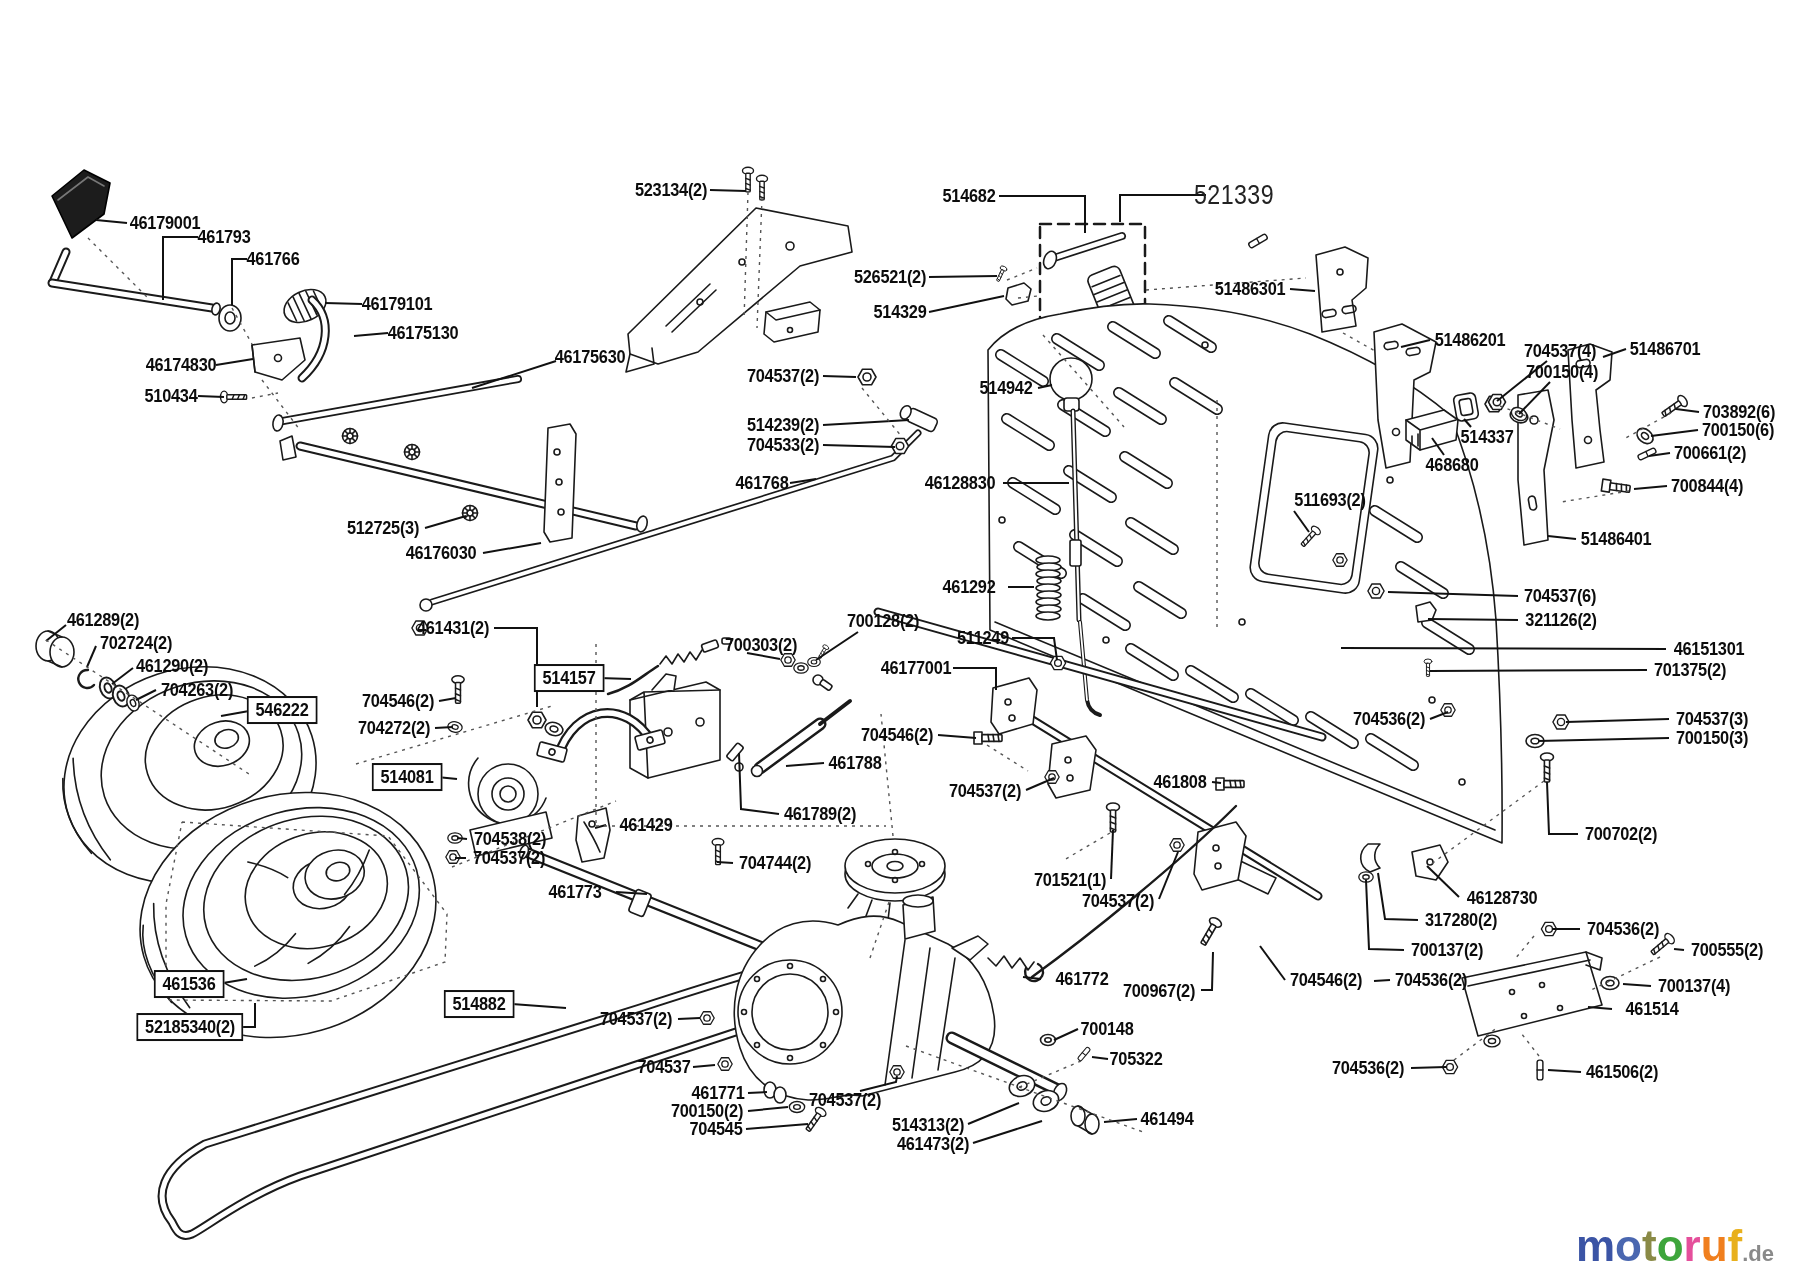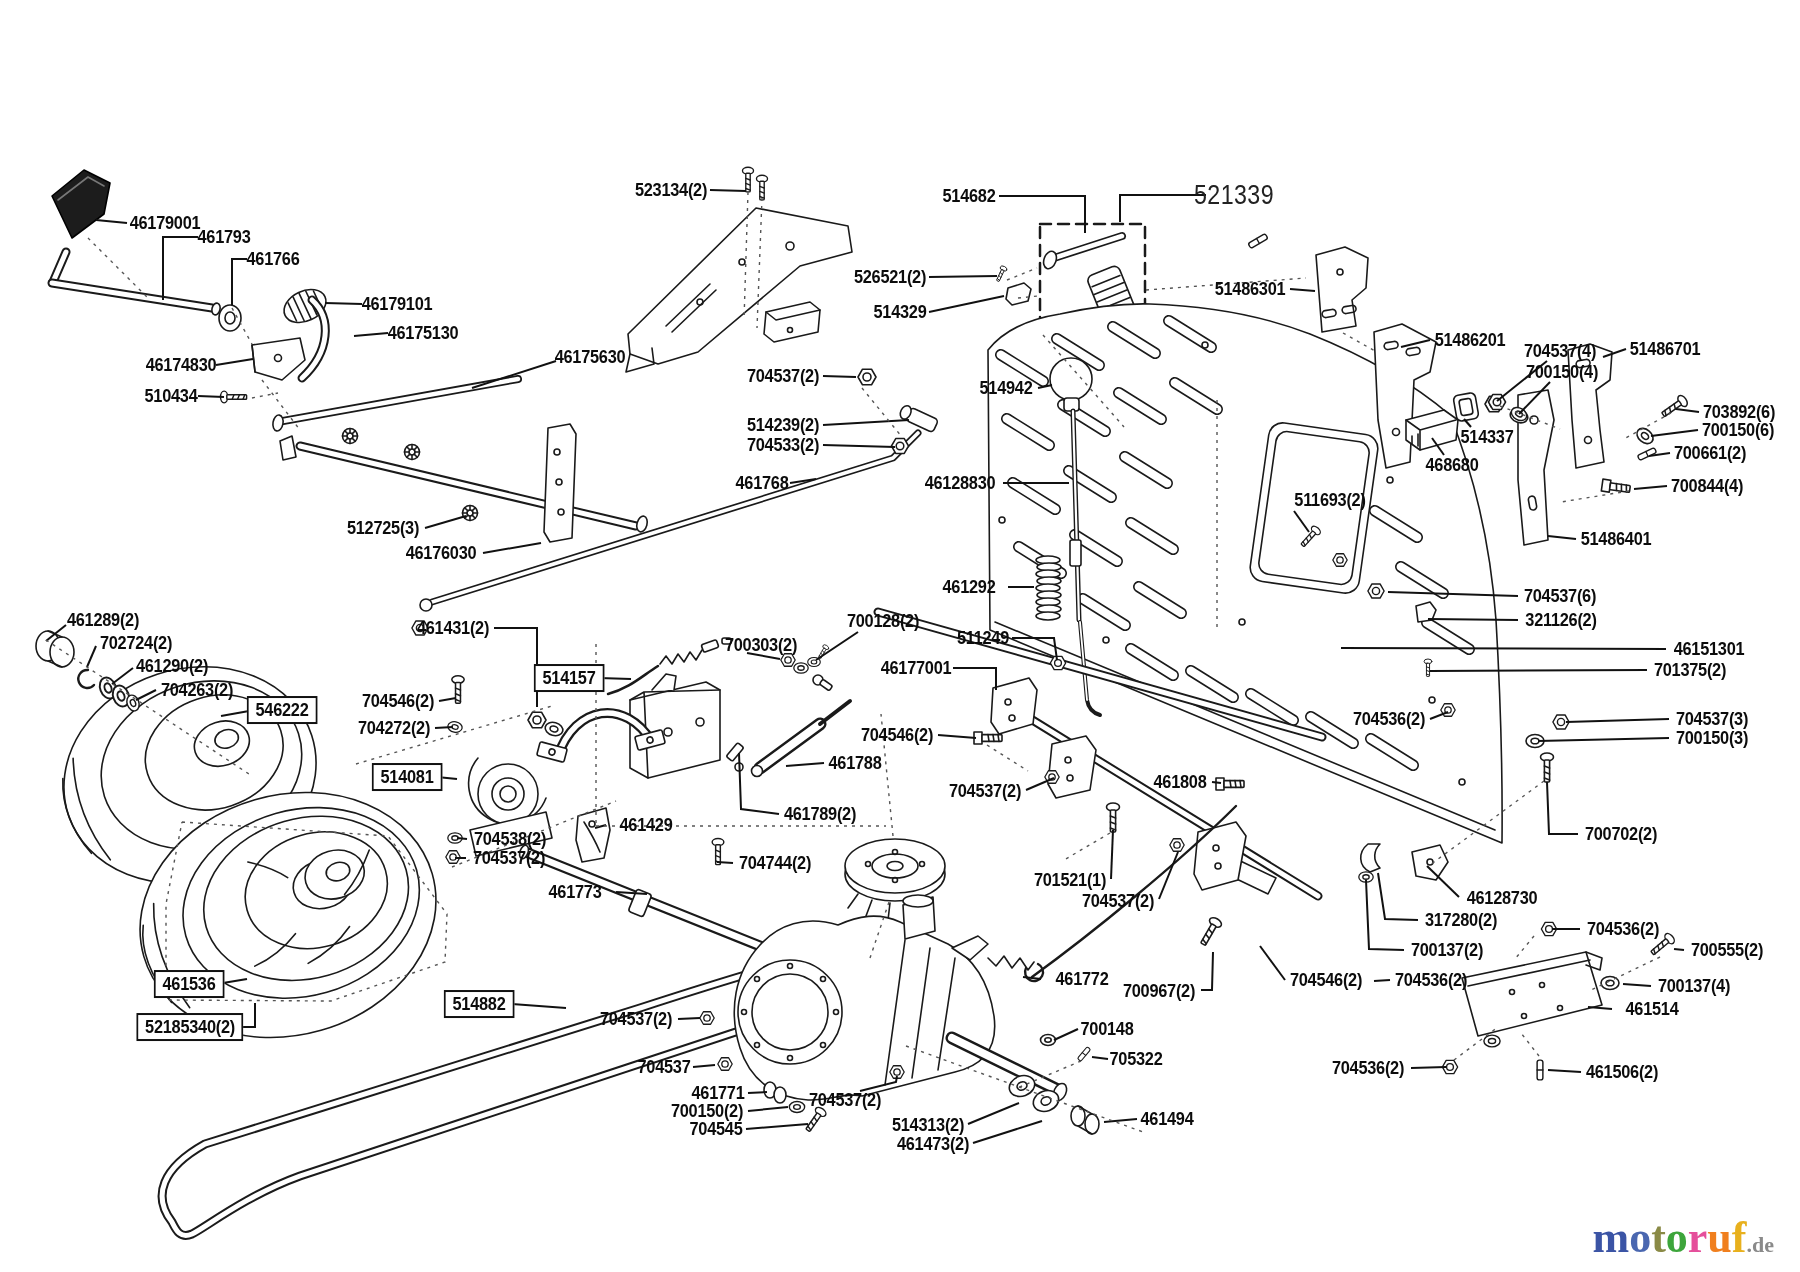--- a/index.html
+++ b/index.html
@@ -5,22 +5,22 @@
   html,body{margin:0;padding:0;background:#e8e8e8;}
   .stage{position:relative;width:1800px;height:1272px;background:#ffffff;overflow:hidden;
          font-family:"Liberation Sans",sans-serif;}
   .layer{position:absolute;left:0;top:0;width:1800px;height:1272px;}
   svg{display:block}
   .label{position:absolute;transform:translate(-50%,-50%) scaleX(.86);white-space:nowrap;
          font:bold 19px "Liberation Sans",sans-serif;letter-spacing:-.3px;color:#0c0c0c;
          background:rgba(255,255,255,.0);padding:0 2px;line-height:1.05;}
   .label.boxed{border:2.5px solid #111;background:#fff;padding:2px 8px;}
   .label.big{font-weight:400;font-size:27px;letter-spacing:.5px;color:#222;}
-  .watermark{position:absolute;right:26px;bottom:12px;
-             font-family:Liberation Serif, serif;font-weight:bold;font-size:44px;line-height:1;}
+  .watermark{position:absolute;right:26px;bottom:4px;
+             font-family:Liberation Sans, sans-serif;font-weight:bold;font-size:44px;line-height:1;}
   .watermark .suffix{font-size:22px;color:#8a8a8a;font-weight:bold;}
   
   .art *{vector-effect:none}
 </style>
 </head>
 <body>
 
 <div class="stage">
 
   <svg class="layer art" viewBox="0 0 1800 1272" fill="none" stroke="#1a1a1a" stroke-width="1.6" stroke-linecap="round" stroke-linejoin="round">

